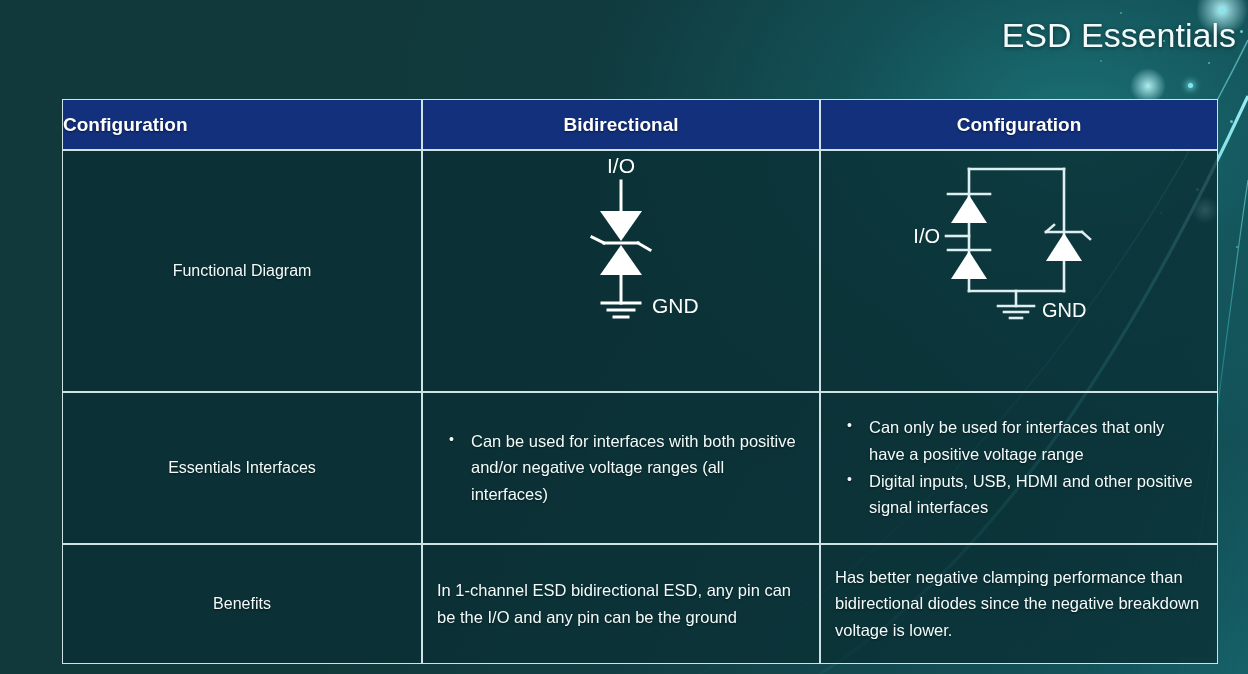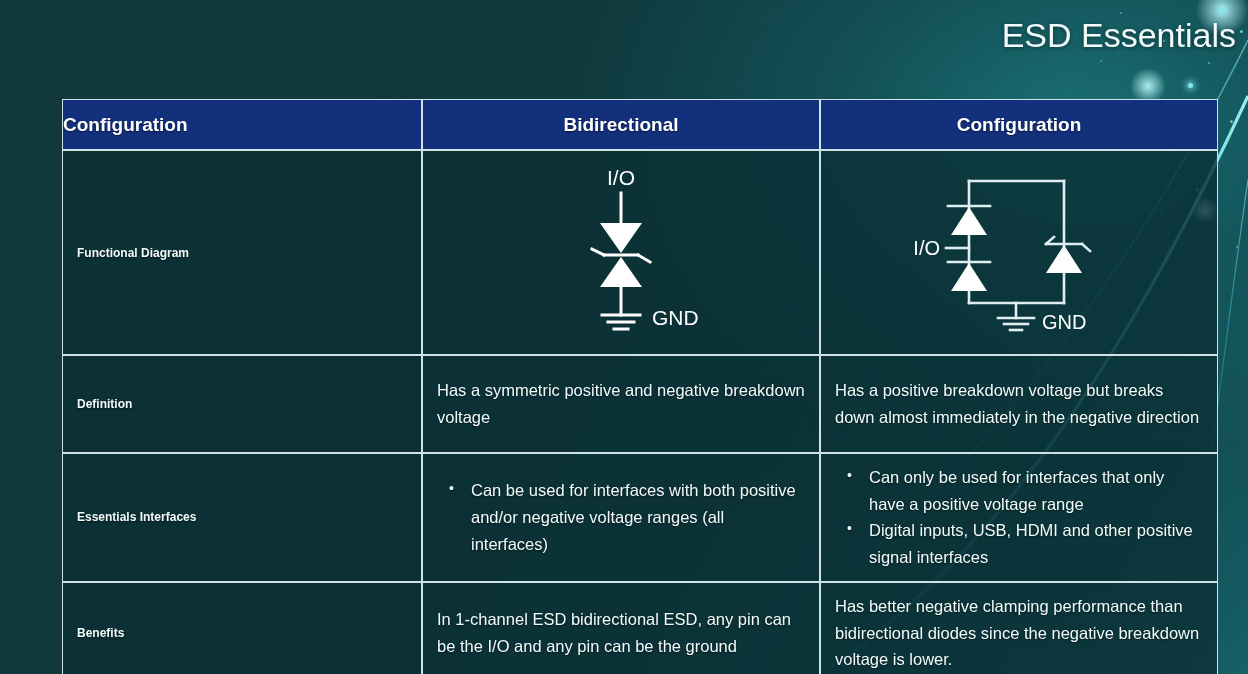--- a/index.html
+++ b/index.html
@@ -88,24 +88,25 @@
   .tbl th.left {
     text-align: left;
   }
   .tbl th.center {
   }
   .tbl td {
     background: rgba(10,48,52,0.80);
     color: #f3fbfb;
   }
   .rowlabel {
-    font-size: 12px;
-    font-weight: bold;
+    font-size: 16px;
+    font-weight: normal;
     padding: 8px 14px;
     text-shadow: 0 1px 2px rgba(0,0,0,0.55);
+    text-align: center;
   }
   .cell-text {
     font-size: 16.5px;
     line-height: 1.62;
     padding: 10px 14px;
     text-shadow: 0 1px 2px rgba(0,0,0,0.5);
   }
   .cell-text ul {
     margin: 0;
     padding: 0 0 0 22px;
@@ -121,21 +122,20 @@
     position: absolute;
     left: -10px;
     top: 0;
     font-size: 14px;
   }
   .diagram-cell {
     text-align: center;
   }
   .diagram-wrap {
     display: flex;
-    align-items: center;
     justify-content: center;
     height: 100%;
     border-radius: 30px;
   }
   
   col.c1 { width: 360px; }
   col.c2 { width: 398px; }
   col.c3 { width: 398px; }
 </style>
 </head>
@@ -258,31 +258,20 @@
                 <line x1="104" y1="155" x2="140" y2="155"></line>
                 <line x1="110" y1="161" x2="134" y2="161"></line>
                 <line x1="116" y1="167" x2="128" y2="167"></line>
                 <text x="148" y="166" fill="#ffffff" stroke="none" font-family="Liberation Sans, sans-serif" font-size="20" text-anchor="start">GND</text>
               </g>
             </svg>
           </div>
         </td>
       </tr>
 
-      <tr style="height:98px;">
-        <td>
-          <div class="rowlabel">Definition</div>
-        </td>
-        <td>
-          <div class="cell-text">Has a symmetric positive and negative breakdown voltage</div>
-        </td>
-        <td>
-          <div class="cell-text">Has a positive breakdown voltage but breaks down almost immediately in the negative direction</div>
-        </td>
-      </tr>
 
       <tr style="height:112px;">
         <td>
           <div class="rowlabel">Essentials Interfaces</div>
         </td>
         <td>
           <div class="cell-text">
             <ul>
               <li>Can be used for interfaces with both positive and/or negative voltage ranges (all interfaces)</li>
             </ul>

